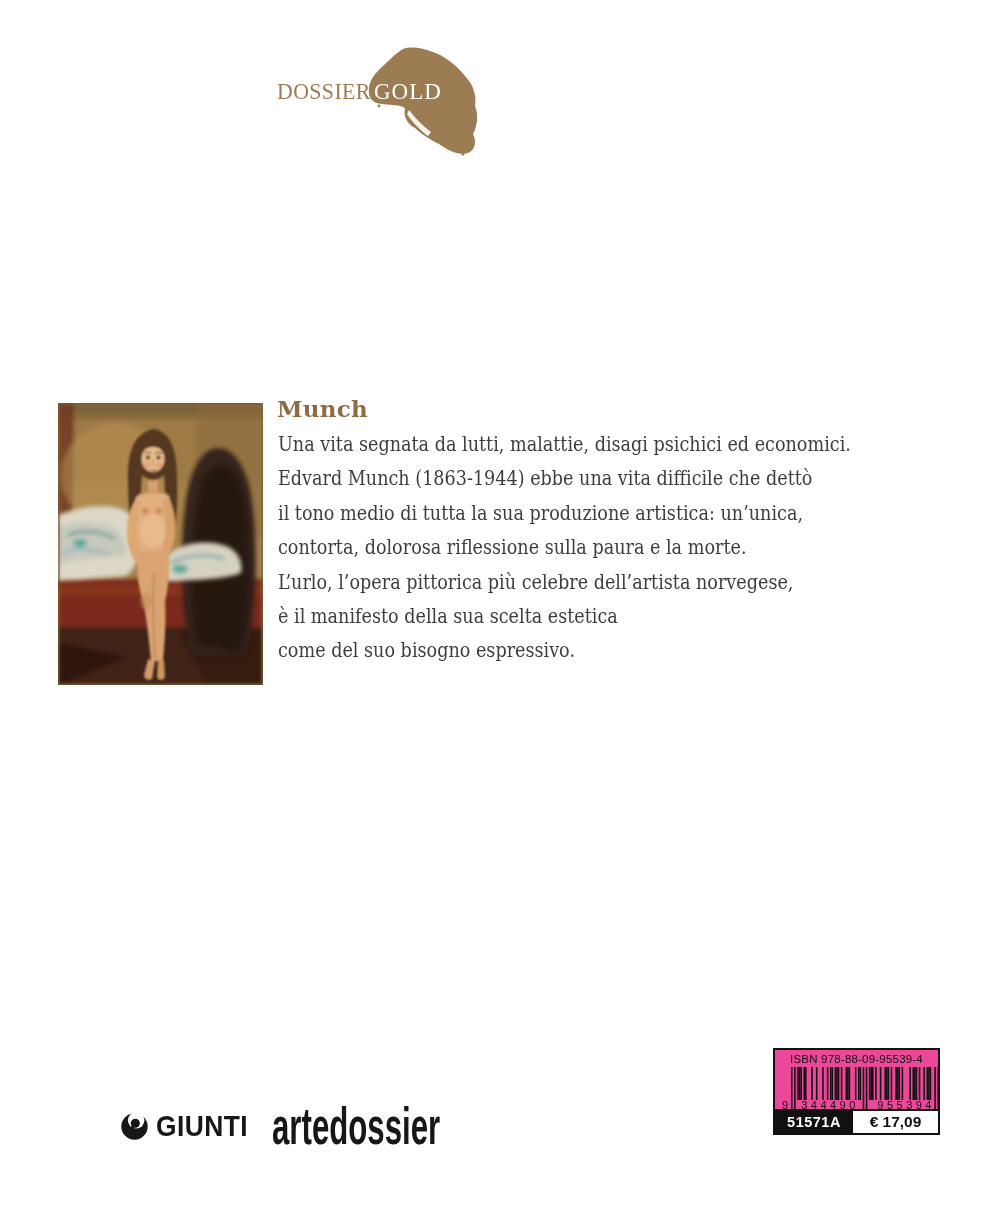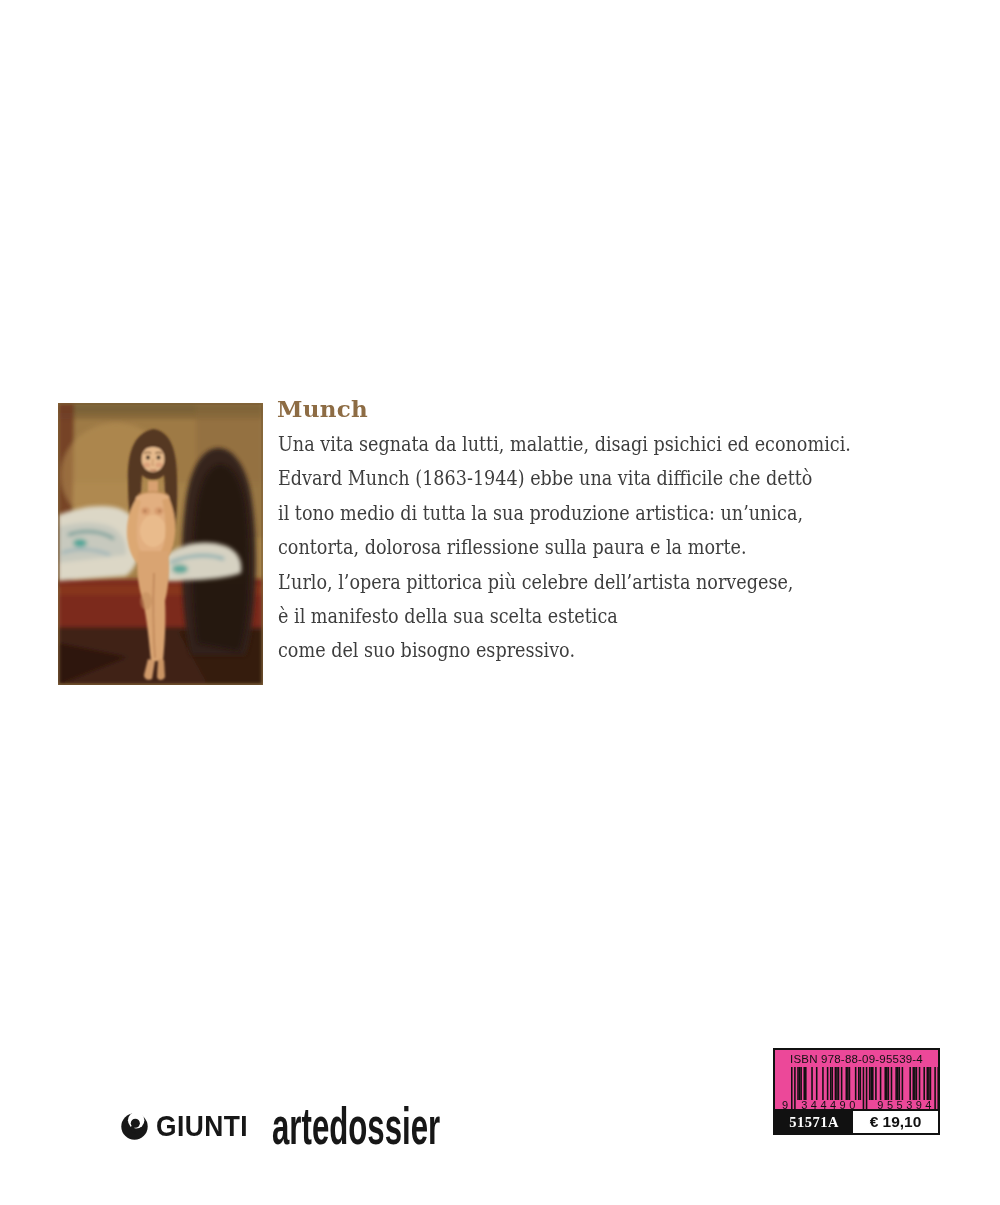--- a/index.html
+++ b/index.html
@@ -86,33 +86,56 @@
   .bc-d-g1{left:18px;width:62px;letter-spacing:3.5px;}
   .bc-d-g2{left:92px;width:62px;letter-spacing:3.5px;text-align:right;}
   .price-strip{
     position:absolute;left:0;right:0;bottom:0;height:22px;
     border-top:2px solid #111111;
     display:flex;box-sizing:content-box;
   }
   .code-cell{
     width:78px;background:#111111;color:#ffffff;
     font-size:14.5px;font-weight:700;letter-spacing:.5px;
-    display:flex;align-items:center;justify-content:center;font-family:Liberation Serif, serif;
+    display:flex;align-items:center;justify-content:center;
   }
   .price-cell{
     flex:1;background:#ffffff;color:#111111;
     font-size:15.5px;font-weight:700;
     display:flex;align-items:center;justify-content:center;
   }
 </style>
 </head>
 <body>
 
 <div class="page">
 
+  <div class="brand">
+    <svg class="brush-svg" viewBox="0 0 122 112" aria-hidden="true">
+      <path fill="#9c7c52" d="M38,3
+        C30,8 22,16 12,26
+        C6,32 3,40 4,48
+        C5,54 10,58 18,58
+        C26,60 34,58 40,62
+        C38,70 42,78 50,82
+        C56,88 66,94 74,98
+        C82,104 94,110 103,107
+        C110,104 112,96 108,88
+        C112,80 114,70 110,60
+        C112,50 108,38 100,30
+        C92,20 80,10 68,6
+        C58,2 46,0 38,3 Z"></path>
+      <path fill="#ffffff" opacity="0.9" d="M44,64 C50,72 58,80 66,86 L63,90 C55,84 47,76 42,68 Z"></path>
+      <path fill="#ffffff" opacity="0.8" d="M22,60 C26,63 31,64 35,63 L33,67 C29,67 24,64 22,60 Z"></path>
+      <circle cx="98" cy="108" r="1.6" fill="#9c7c52"></circle>
+      <circle cx="14" cy="60" r="1.4" fill="#9c7c52"></circle>
+    </svg>
+    <div class="brand-dossier">DOSSIER</div>
+    <div class="brand-gold">GOLD</div>
+  </div>
 
   <div class="painting-wrap">
     <svg viewBox="0 0 205 282" aria-hidden="true">
       <defs>
         <filter id="b2" x="-20%" y="-20%" width="140%" height="140%">
             <feGaussianBlur stdDeviation="2"></feGaussianBlur>
           </filter>
         <filter id="b1" x="-20%" y="-20%" width="140%" height="140%">
             <feGaussianBlur stdDeviation="1.1"></feGaussianBlur>
           </filter>
@@ -254,17 +277,17 @@
           <rect x="89" y="0" width="1" height="33"></rect>
           <rect x="92" y="0" width="1" height="44"></rect>
           <rect x="94" y="0" width="1" height="44"></rect>
         </svg>
       <div class="bc-digit bc-d-left">9</div>
       <div class="bc-digit bc-d-g1">344490</div>
       <div class="bc-digit bc-d-g2">955394</div>
     </div>
     <div class="price-strip">
       <div class="code-cell">51571A</div>
-      <div class="price-cell">€ 19,10</div>
+      <div class="price-cell">€ 17,09</div>
     </div>
   </div>
 
 </div>
 
 </body></html>

